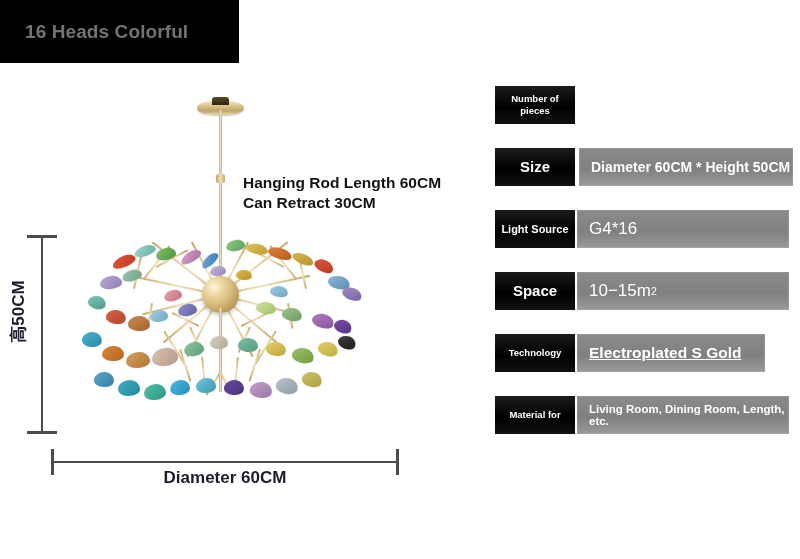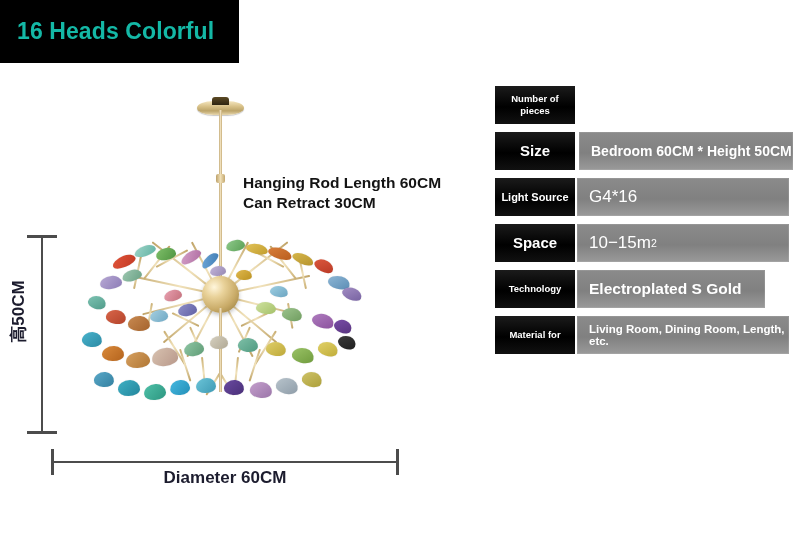--- a/index.html
+++ b/index.html
@@ -13,25 +13,25 @@
   }
   .stage{position:absolute;left:0;top:0;width:800px;height:559px;}
 
   
   .banner{
     position:absolute;left:0;top:0;width:239px;height:63px;
     background:#000000;
     display:flex;align-items:center;
   }
   .banner-title{
-    color:#14b8a6;
-    font-size:23px;
+    color:#737373;
+    font-size:19px;
     font-weight:bold;
     letter-spacing:.1px;
-    padding-left:17px;
+    padding-left:25px;
   }
 
   
   .product{position:absolute;left:60px;top:80px;width:360px;height:380px;}
 
   
   .canopy{
     position:absolute;left:137px;top:21px;width:47px;height:14px;
     border-radius:50%/70%;
     background:linear-gradient(180deg,#f4e6c0 0%,#d9c28a 38%,#bca469 70%,#e8d7ae 100%);
@@ -88,21 +88,21 @@
   }
 
   
   .rod-note{
     position:absolute;left:243px;top:173px;
     color:#141414;font-size:15.5px;font-weight:bold;line-height:20px;white-space:nowrap;
   }
 
   
   .spec-table{position:absolute;left:495px;top:86px;width:300px;}
-  .spec-row{position:relative;height:38px;margin-bottom:8px;}
+  .spec-row{position:relative;height:38px;margin-bottom:24px;}
   .spec-key{
     position:absolute;left:0;top:0;width:80px;height:38px;
     background:linear-gradient(180deg,#1b1b1b,#000000 55%,#111111);
     color:#ffffff;display:flex;align-items:center;justify-content:center;
     text-align:center;line-height:12px;font-weight:bold;letter-spacing:0;
     padding:0 3px;box-sizing:border-box;
   }
   .spec-val{
     position:absolute;top:0;height:38px;
     background:linear-gradient(180deg,#8b8b8b,#808080 55%,#9a9a9a);
@@ -236,39 +236,39 @@
   <div class="dim-h-tick-r"></div>
   <div class="dim-h-label">Diameter 60CM</div>
 
   <div class="spec-table" id="spec-table">
       <div class="spec-row">
         <div class="spec-key k-sm">Number of pieces</div>
       </div>
       <div class="spec-row">
         <div class="spec-key k-lg">Size</div>
         <div class="spec-val v-md" style="left: 84px; width: 214px;">
-          <span>Bedroom 60CM * Height 50CM</span>
+          <span>Diameter 60CM * Height 50CM</span>
         </div>
       </div>
       <div class="spec-row">
         <div class="spec-key k-md">Light Source</div>
         <div class="spec-val v-xl" style="left: 82px; width: 212px;">
           <span>G4*16</span>
         </div>
       </div>
       <div class="spec-row">
         <div class="spec-key k-lg">Space</div>
         <div class="spec-val v-xl" style="left: 82px; width: 212px;">
           <span>10−15m</span>
           <sup>2</sup>
         </div>
       </div>
       <div class="spec-row">
         <div class="spec-key k-sm">Technology</div>
-        <div class="spec-val v-lg" style="left: 82px; width: 188px;">
+        <div class="spec-val v-lg" style="left: 82px; width: 188px; text-decoration: underline;">
           <span>Electroplated S Gold</span>
         </div>
       </div>
       <div class="spec-row">
         <div class="spec-key k-sm">Material for</div>
         <div class="spec-val v-sm" style="left: 82px; width: 212px;">
           <span>Living Room, Dining Room, Length, etc.</span>
         </div>
       </div>
     </div>

